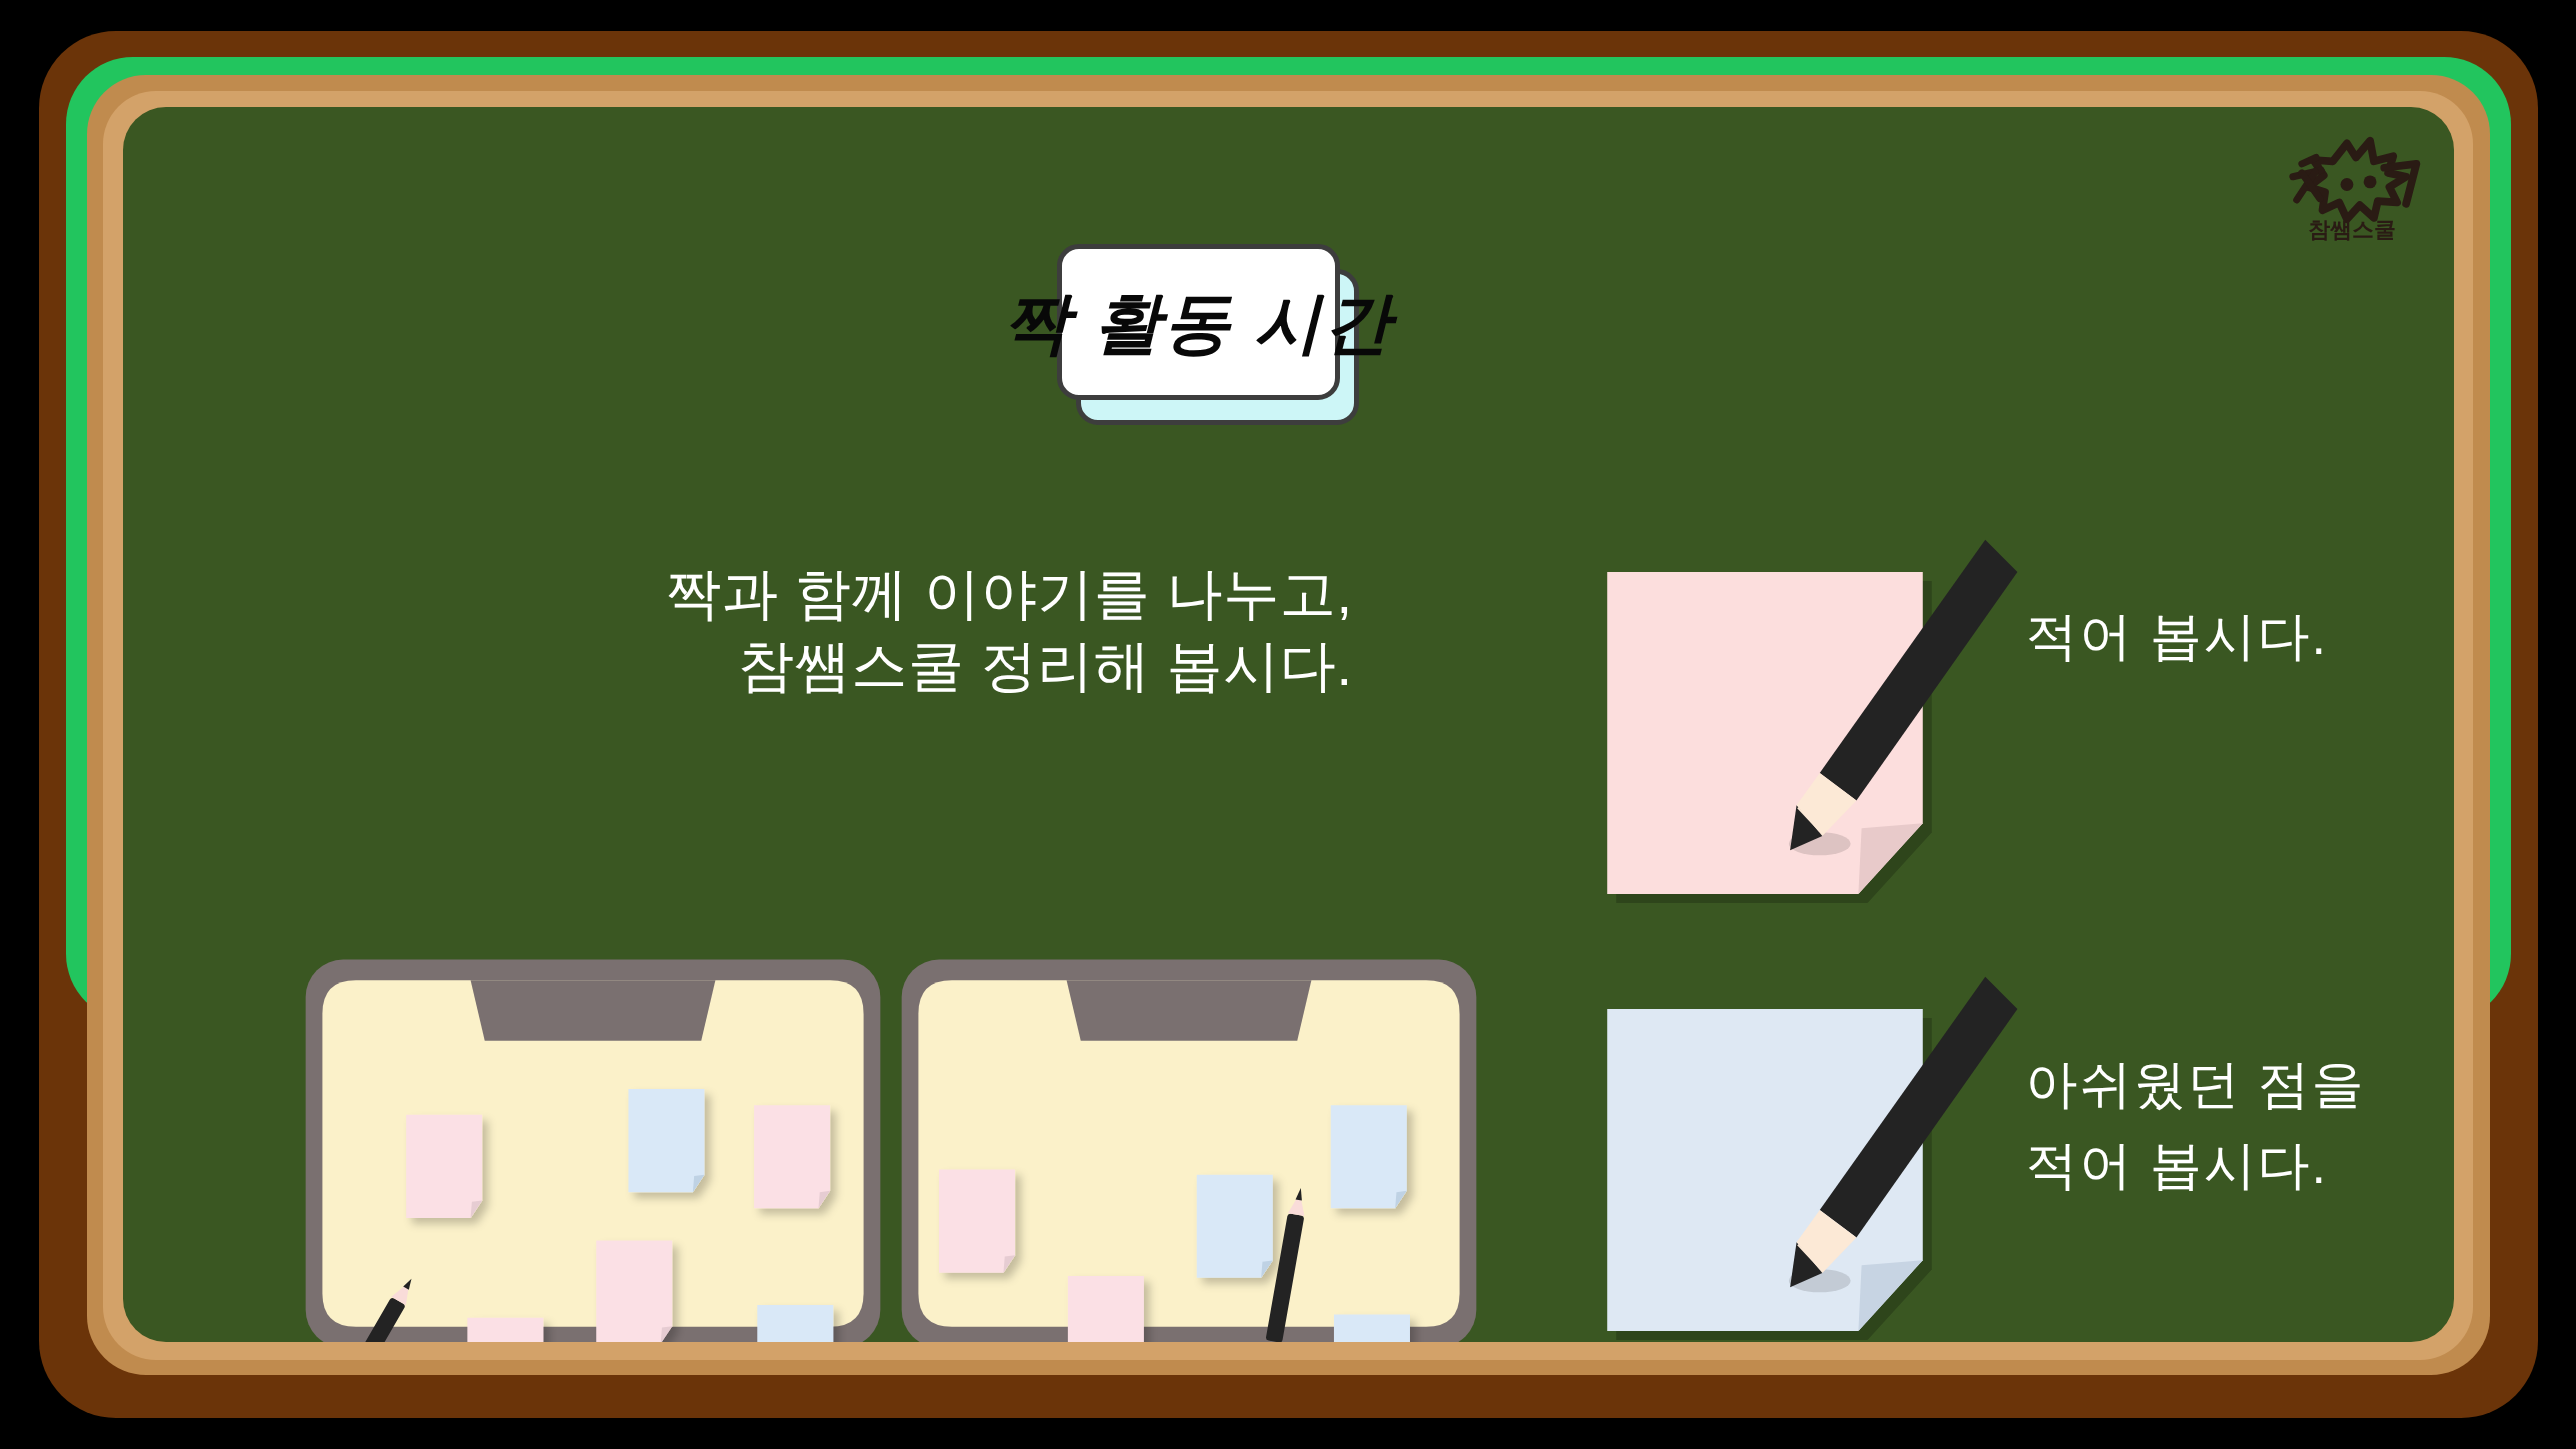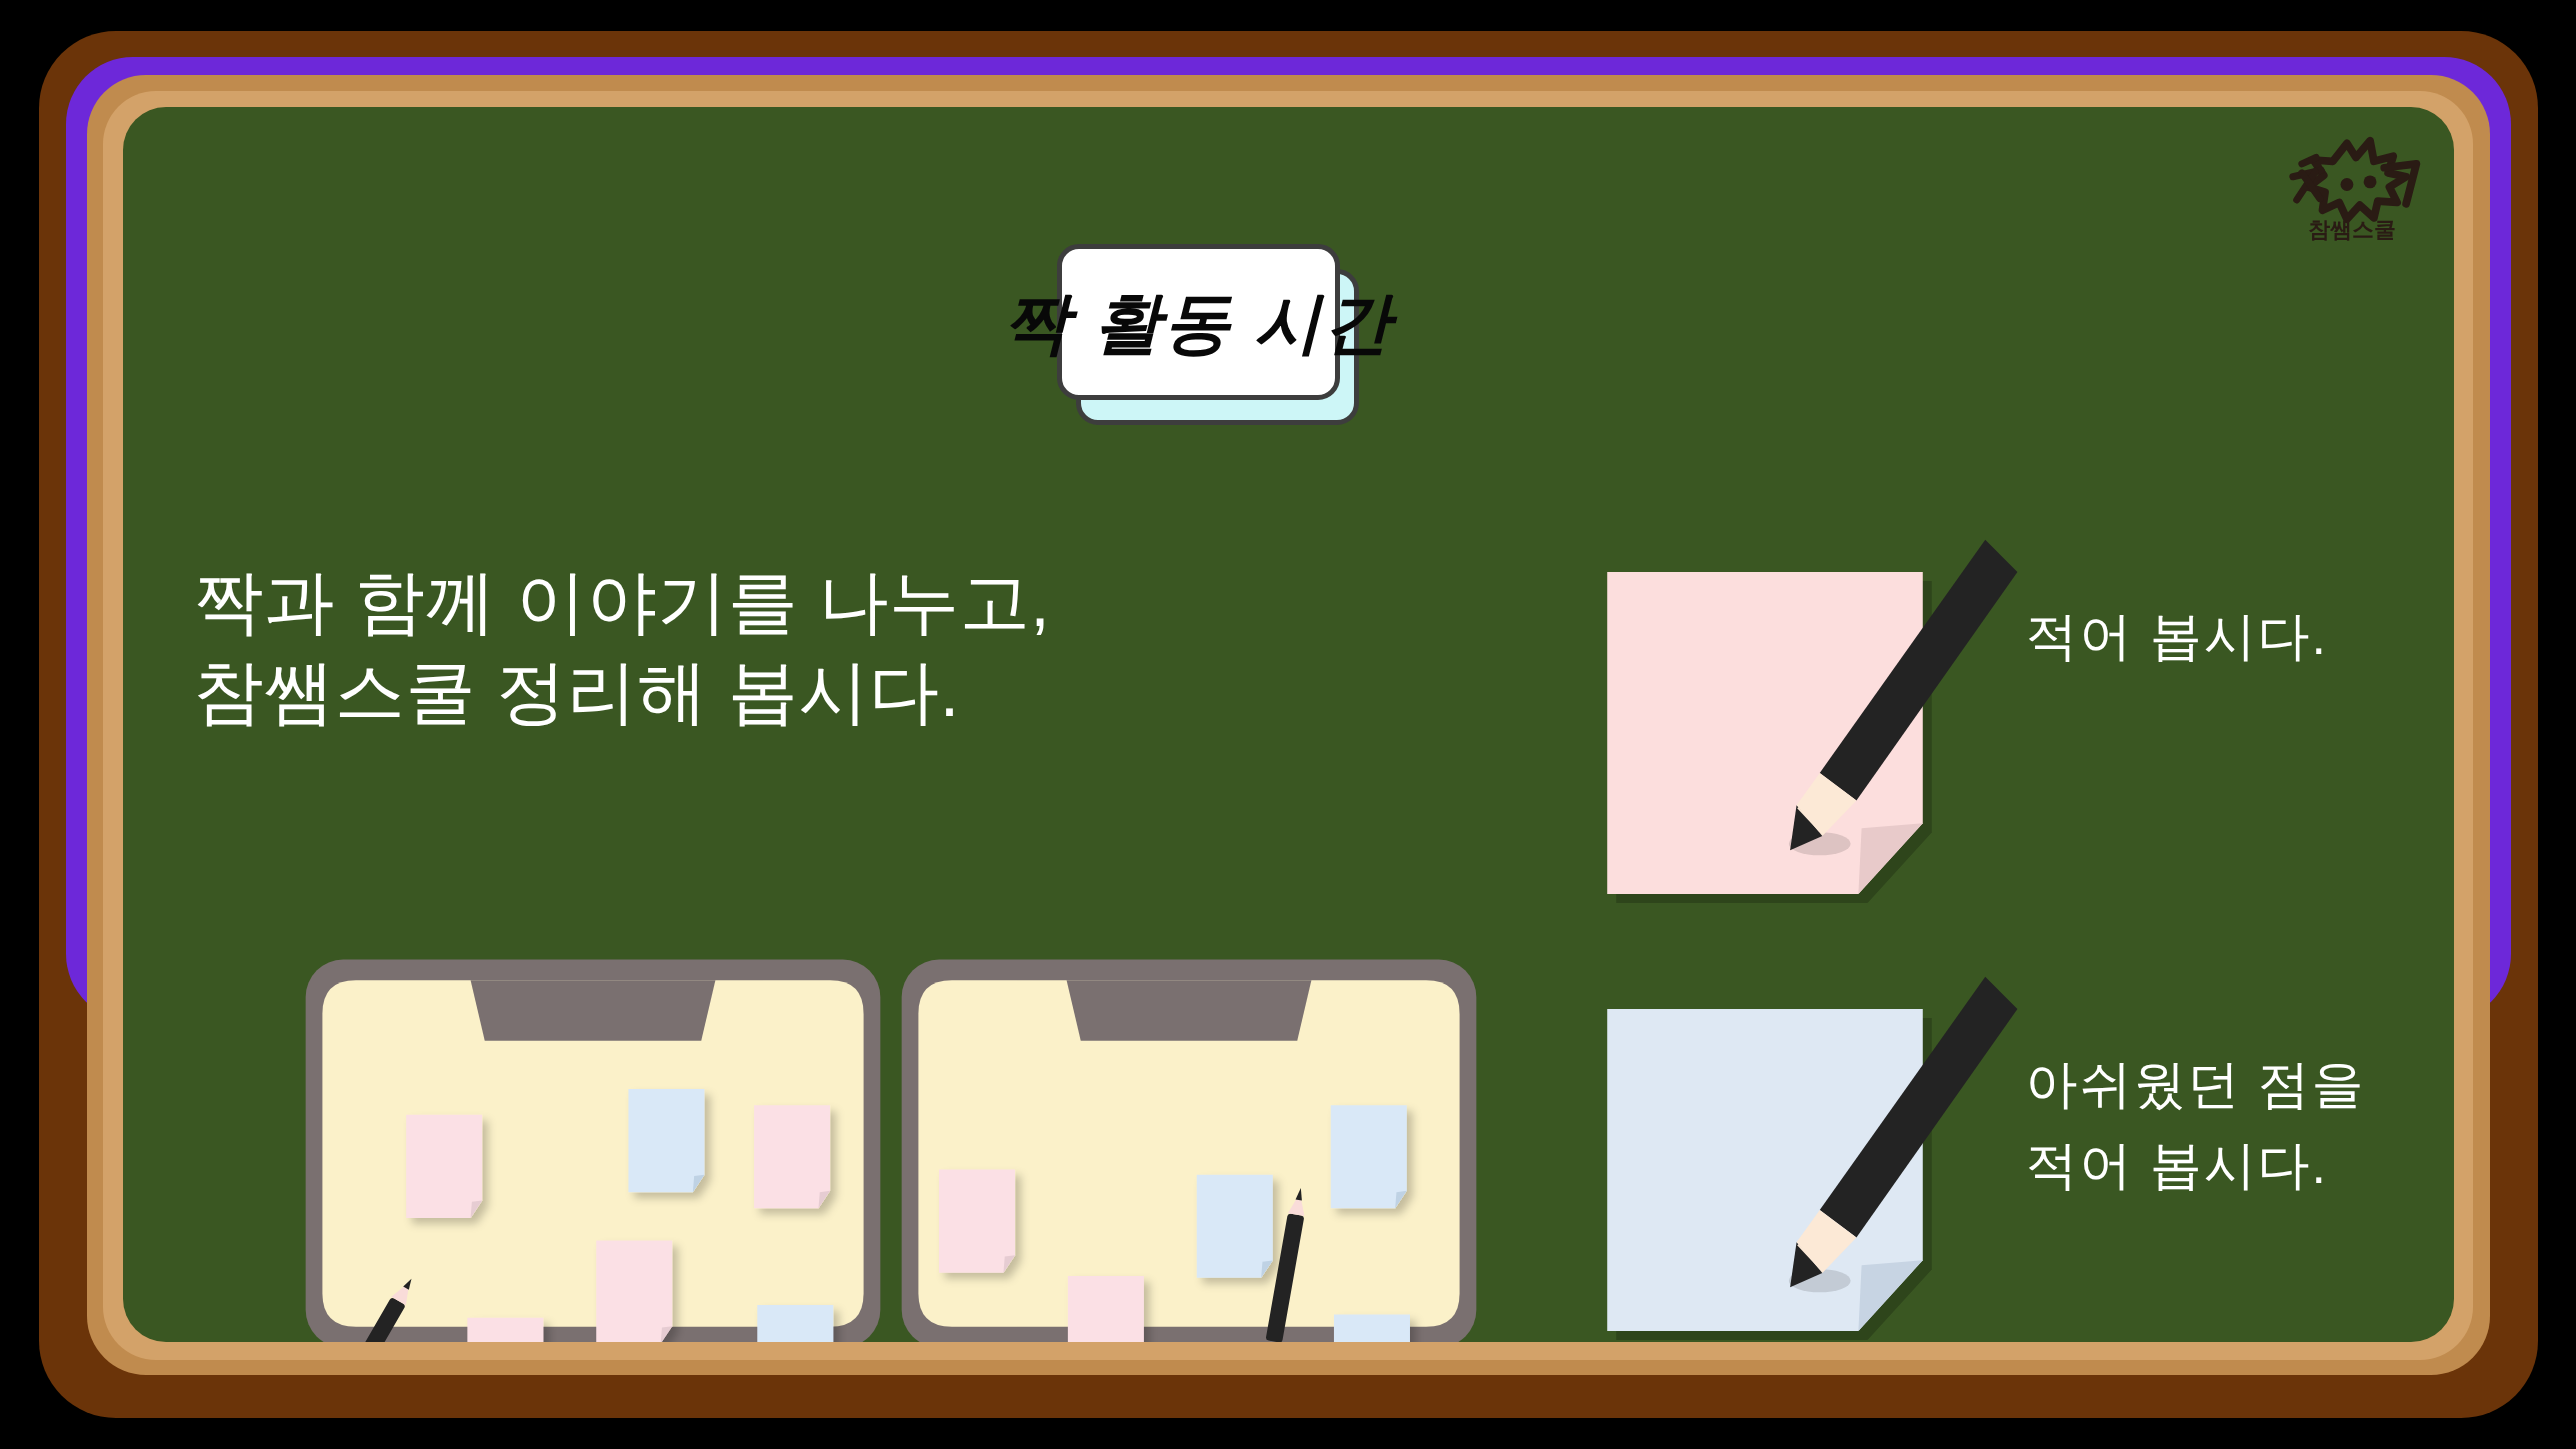--- a/index.html
+++ b/index.html
@@ -25,21 +25,21 @@
     position: absolute;
     left: 39px; top: 31px;
     width: 2499px; height: 1387px;
     background: #6B3409;
     border-radius: 77px;
   }
   .frame-l2 {           
     position: absolute;
     left: 27px; top: 26px;
     width: 2445px; height: 964px;
-    background: #6d28d9;
+    background: #22c55e;
     border-radius: 67px;
   }
   .frame-l3 {           
     position: absolute;
     left: 20.6px; top: 18px;
     width: 2403px; height: 1300px;
     background: #C08B4E;
     border-radius: 59px;
   }
   .frame-l4 {           
@@ -105,23 +105,23 @@
     white-space: nowrap;
     font-style: italic;
   }
 
   
   .prompt {
     position: absolute;
     left: 71px;
     top: 451px;
     width: 1159px;
-    text-align: left;
+    text-align: right;
     color: #FFFFFF;
-    font-size: 70px;
+    font-size: 56px;
     line-height: 1.28;
     font-weight: 500;
     letter-spacing: 0.6px;
   }
   .prompt .l2 { display:block; }
 
   .side-caption {
     position: absolute;
     color: #FFFFFF;
     font-size: 52px;

